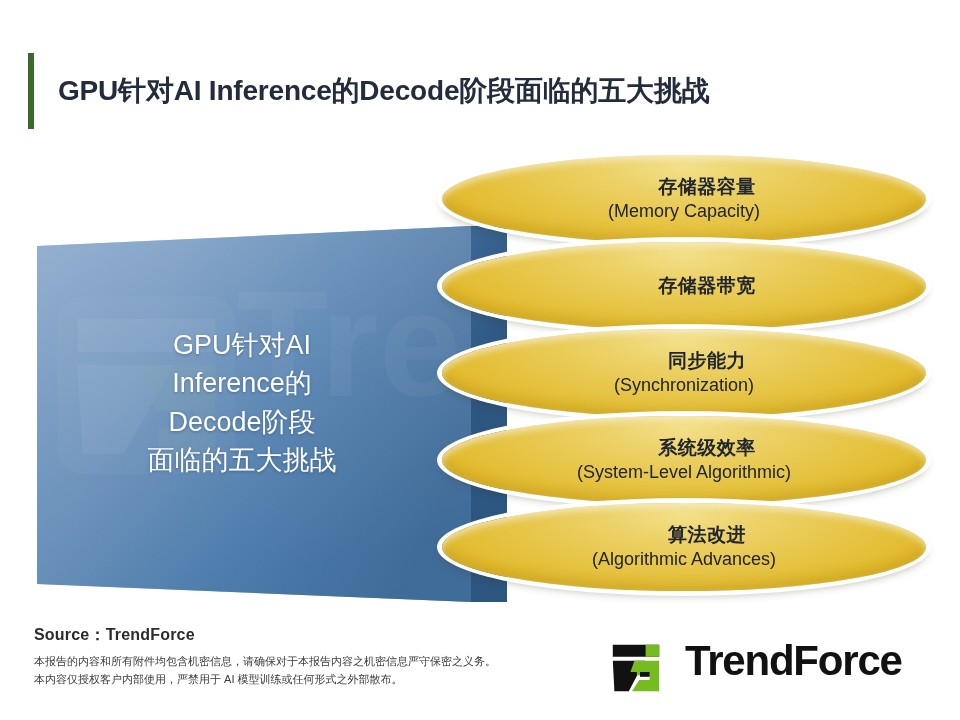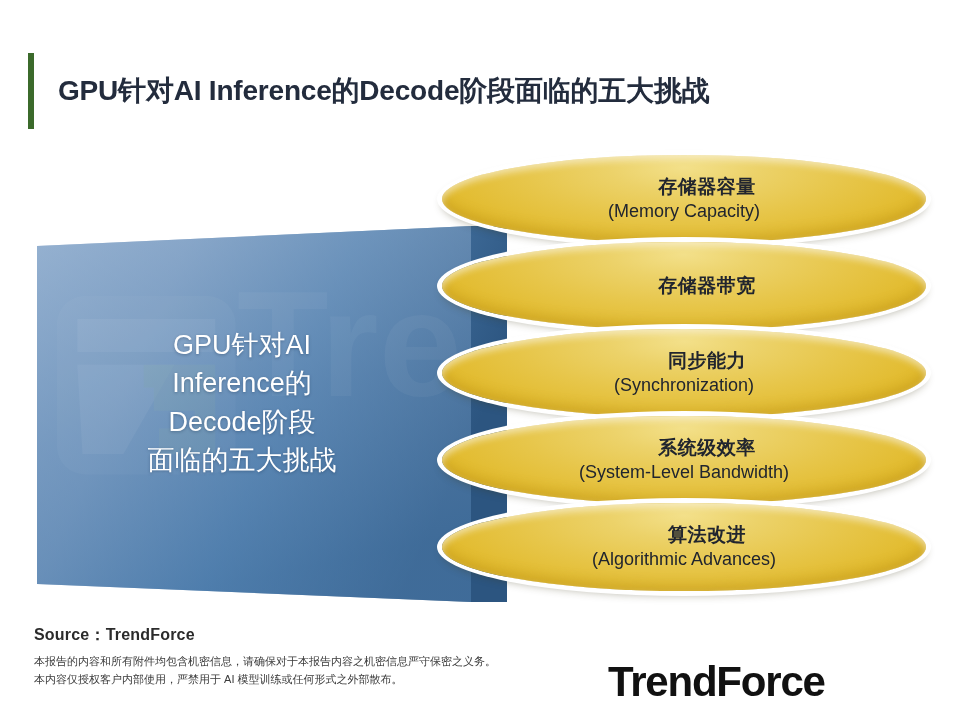--- a/index.html
+++ b/index.html
@@ -137,21 +137,20 @@
 
   
   #brand-logo {
     position: absolute;
     left: 608px;
     top: 640px;
     height: 56px;
     display: flex;
     align-items: flex-start;
     gap: 21px;
-    flex-direction: column;
   }
   #brand-wordmark {
     font-size: 42px;
     font-weight: bold;
     color: #111111;
     letter-spacing: -1.2px;
     line-height: 1;
   }
 </style>
 </head>
@@ -215,21 +214,21 @@
     <div class="cn">存储器带宽</div>
   </div>
 
   <div class="ellipse" id="ellipse-2">
     <div class="cn">同步能力</div>
     <div class="en">(Synchronization)</div>
   </div>
 
   <div class="ellipse" id="ellipse-3">
     <div class="cn">系统级效率</div>
-    <div class="en">(System-Level Bandwidth)</div>
+    <div class="en">(System-Level Algorithmic)</div>
   </div>
 
   <div class="ellipse" id="ellipse-4">
     <div class="cn">算法改进</div>
     <div class="en">(Algorithmic Advances)</div>
   </div>
 
   <div id="footer-source">Source：TrendForce</div>
   <div id="footer-note">
     <div>本报告的内容和所有附件均包含机密信息，请确保对于本报告内容之机密信息严守保密之义务。</div>

